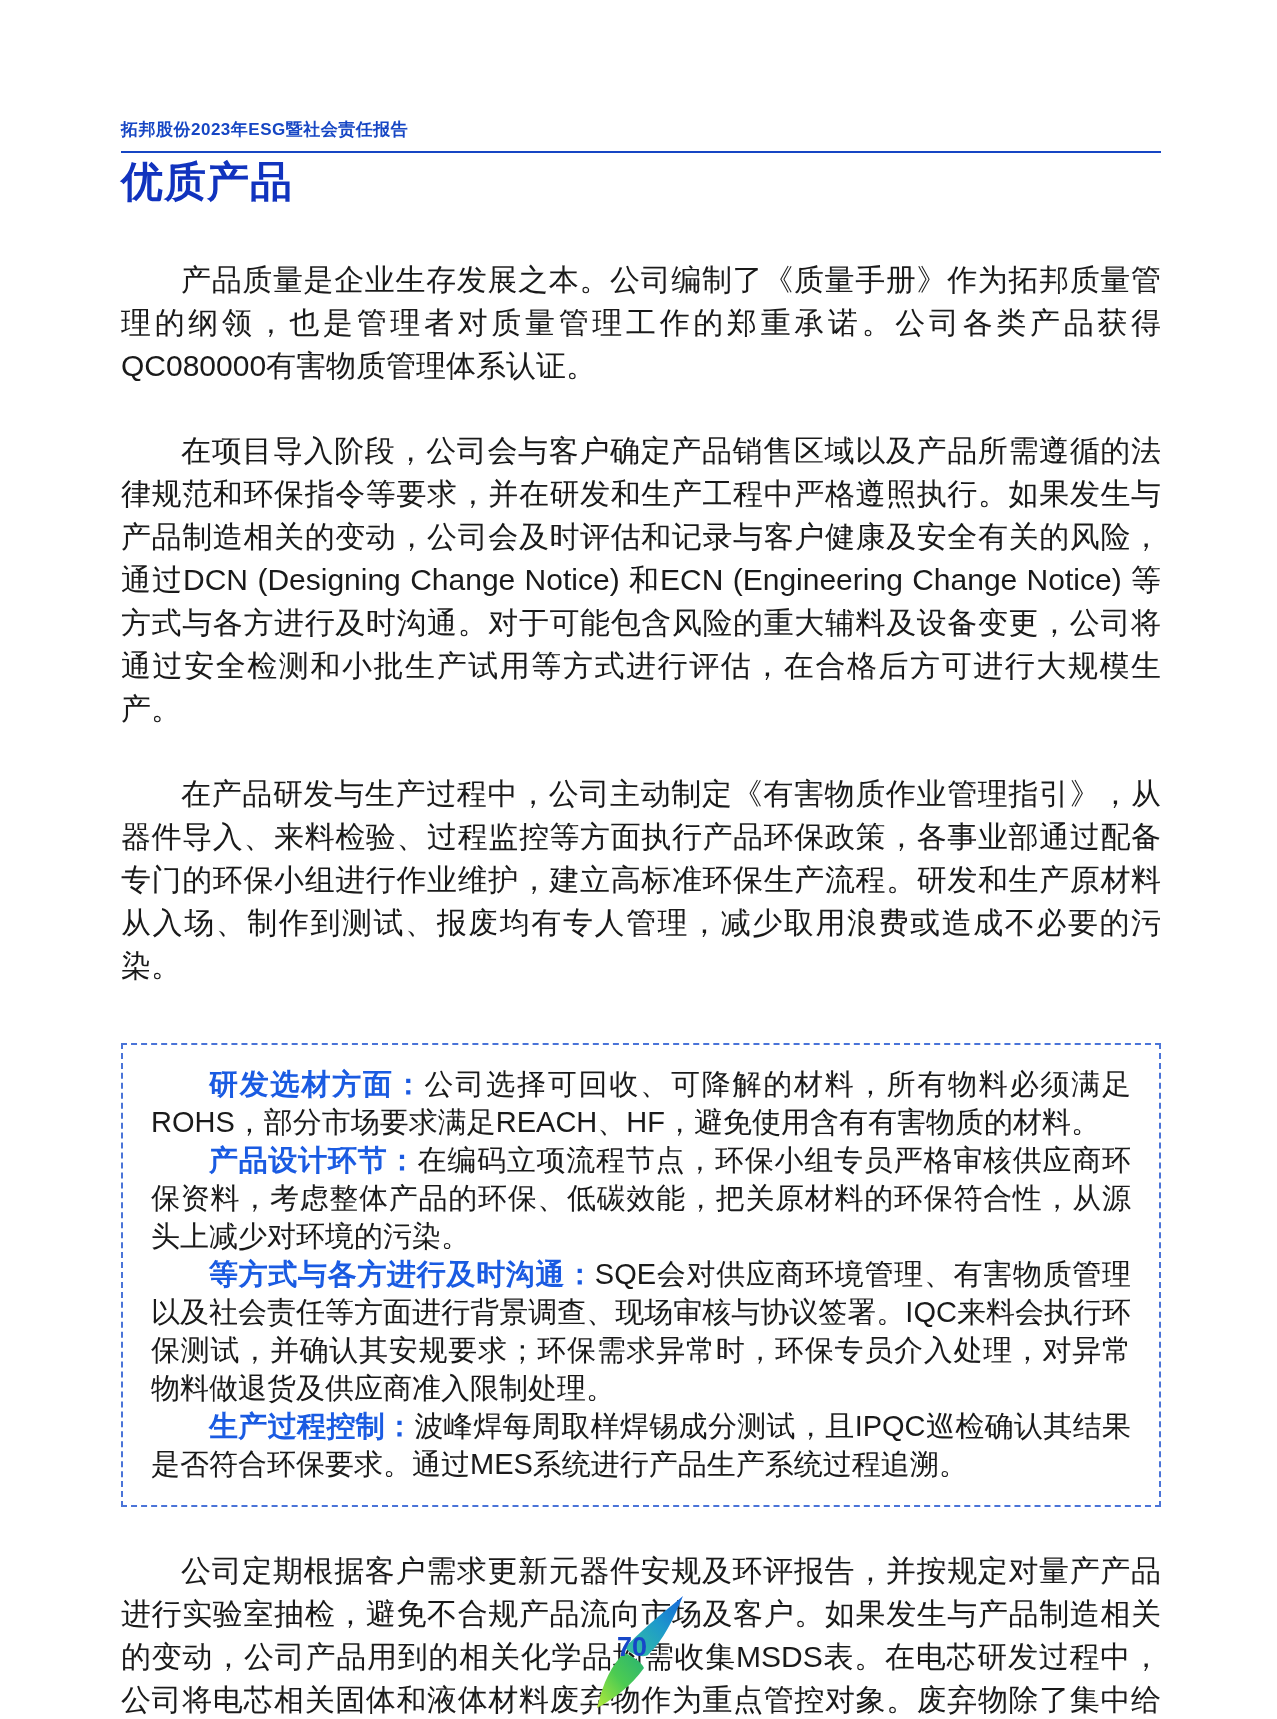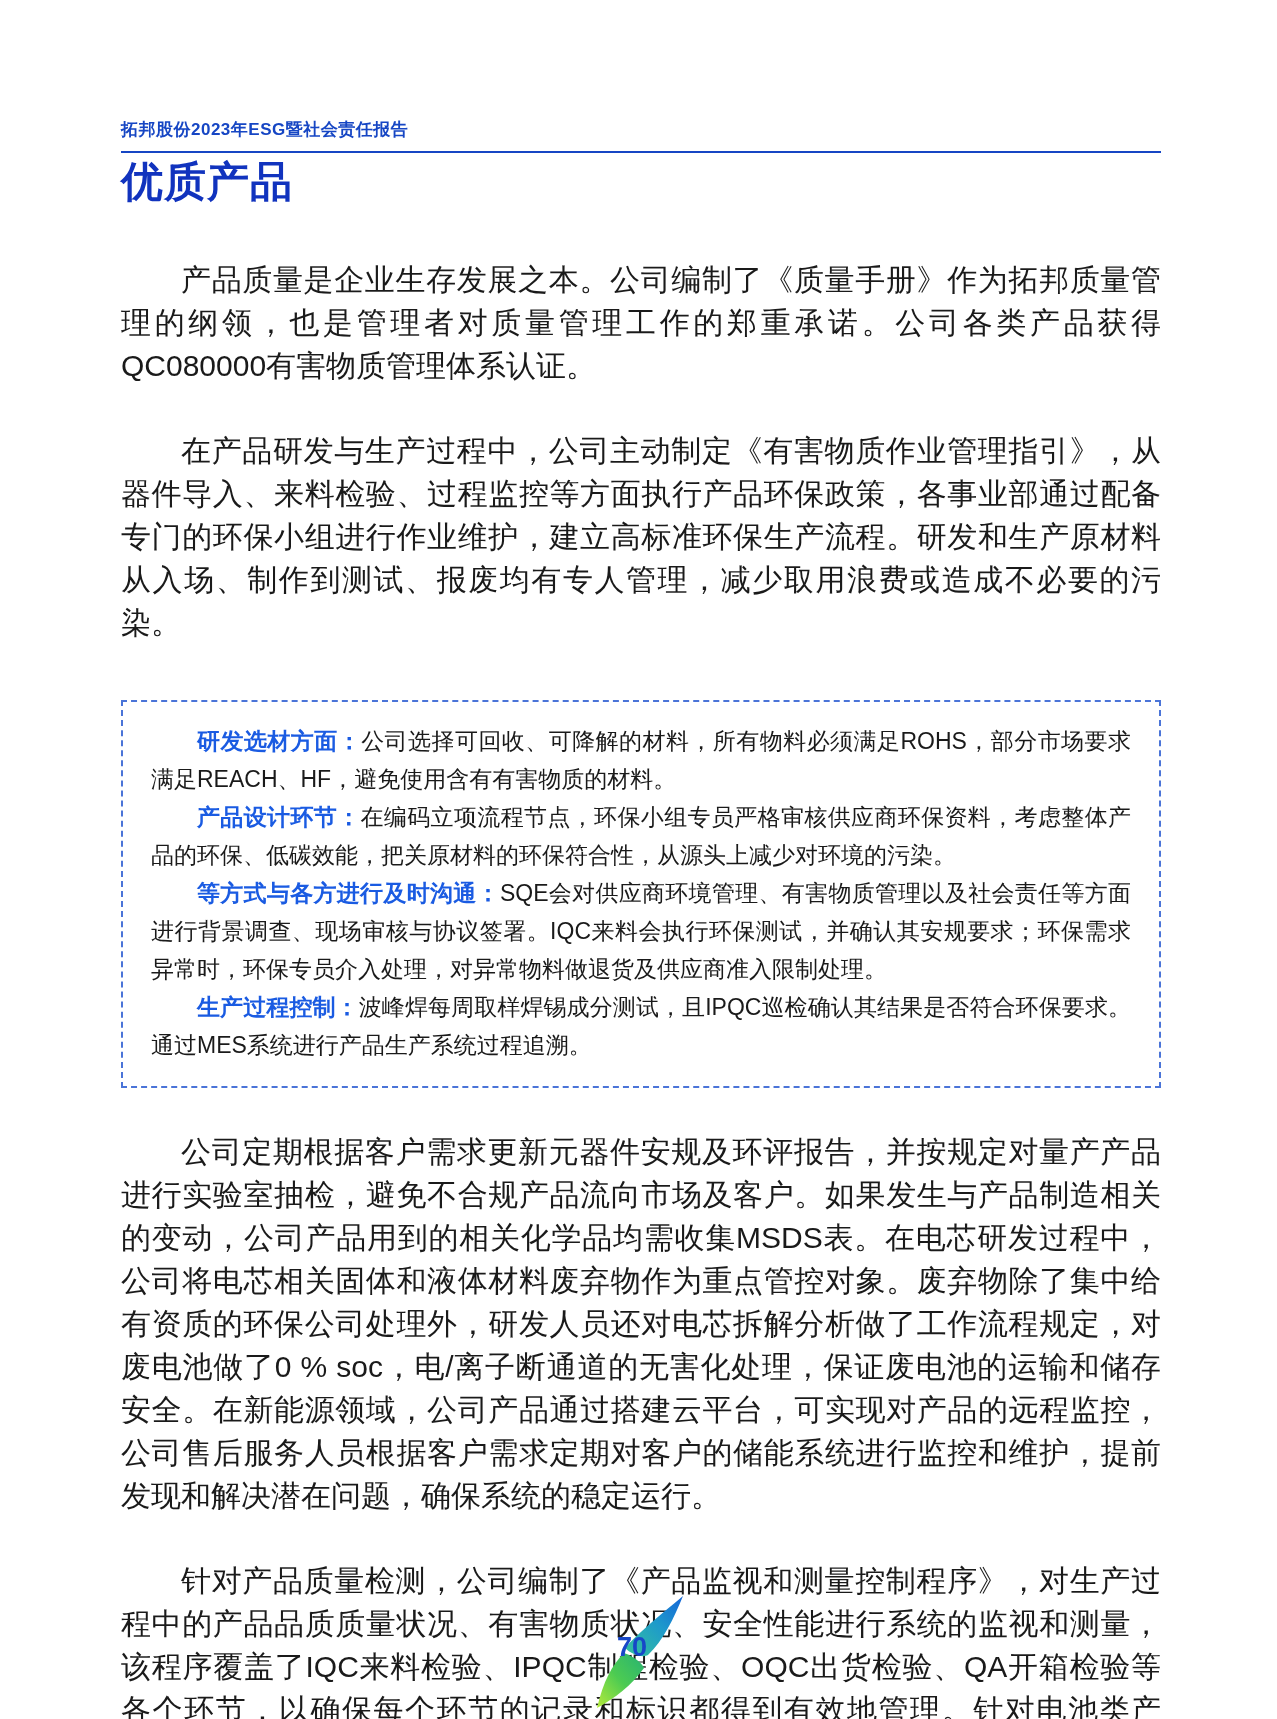--- a/index.html
+++ b/index.html
@@ -58,21 +58,21 @@
   }
 
   .callout-box {
     margin-top: 56px;
     border: 2px dashed #4A74D8;
     padding: 20px 28px 22px 28px;
     width: 100%;
   }
 
   .box-para {
-    font-size: 23px;
+    font-size: 29px;
     line-height: 38px;
     color: #1A1A1A;
     text-align: justify;
     text-indent: 2em;
   }
 
   .box-label {
     color: #1A5BE2;
     font-weight: bold;
   }
@@ -106,20 +106,21 @@
 <div class="page">
   <div class="content">
 
     <div class="header-text">拓邦股份2023年ESG暨社会责任报告</div>
     <div class="header-rule"></div>
 
     <h1 class="title">优质产品</h1>
 
     <p class="body-para first">产品质量是企业生存发展之本。公司编制了《质量手册》作为拓邦质量管理的纲领，也是管理者对质量管理工作的郑重承诺。公司各类产品获得QC080000有害物质管理体系认证。</p>
 
+    <p class="body-para">在项目导入阶段，公司会与客户确定产品销售区域以及产品所需遵循的法律规范和环保指令等要求，并在研发和生产工程中严格遵照执行。如果发生与产品制造相关的变动，公司会及时评估和记录与客户健康及安全有关的风险，通过DCN (Designing Change Notice) 和ECN (Engineering Change Notice) 等方式与各方进行及时沟通。对于可能包含风险的重大辅料及设备变更，公司将通过安全检测和小批生产试用等方式进行评估，在合格后方可进行大规模生产。</p>
 
     <p class="body-para">在产品研发与生产过程中，公司主动制定《有害物质作业管理指引》，从器件导入、来料检验、过程监控等方面执行产品环保政策，各事业部通过配备专门的环保小组进行作业维护，建立高标准环保生产流程。研发和生产原材料从入场、制作到测试、报废均有专人管理，减少取用浪费或造成不必要的污染。</p>
 
     <div class="callout-box">
       <p class="box-para"><span class="box-label">研发选材方面：</span><span>公司选择可回收、可降解的材料，所有物料必须满足ROHS，部分市场要求满足REACH、HF，避免使用含有有害物质的材料。</span></p>
       <p class="box-para"><span class="box-label">产品设计环节：</span><span>在编码立项流程节点，环保小组专员严格审核供应商环保资料，考虑整体产品的环保、低碳效能，把关原材料的环保符合性，从源头上减少对环境的污染。</span></p>
       <p class="box-para"><span class="box-label">等方式与各方进行及时沟通：</span><span>SQE会对供应商环境管理、有害物质管理以及社会责任等方面进行背景调查、现场审核与协议签署。IQC来料会执行环保测试，并确认其安规要求；环保需求异常时，环保专员介入处理，对异常物料做退货及供应商准入限制处理。</span></p>
       <p class="box-para"><span class="box-label">生产过程控制：</span><span>波峰焊每周取样焊锡成分测试，且IPQC巡检确认其结果是否符合环保要求。通过MES系统进行产品生产系统过程追溯。</span></p>
     </div>
 

